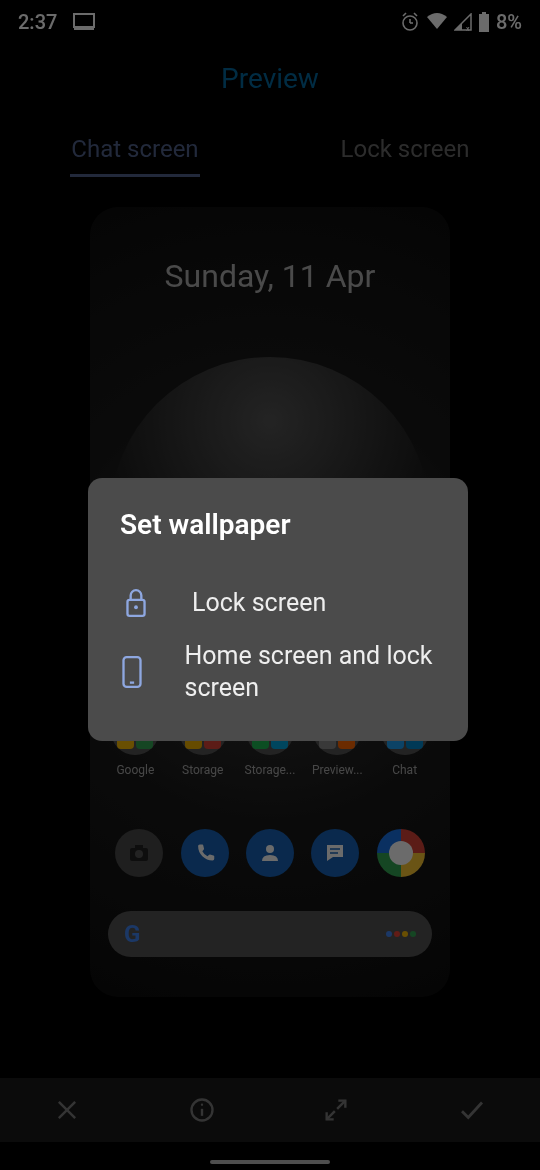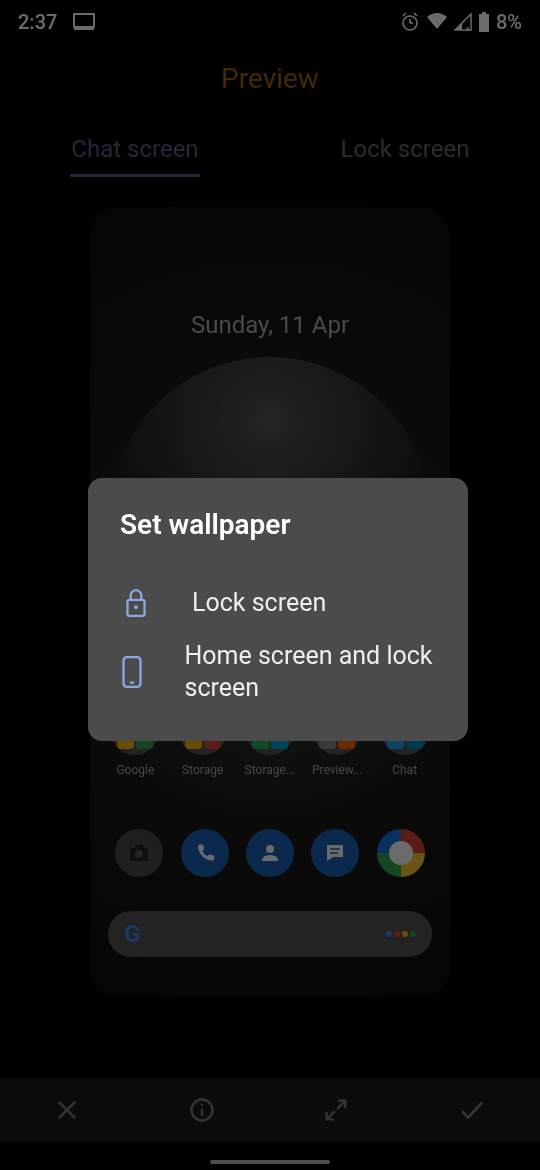--- a/index.html
+++ b/index.html
@@ -3,29 +3,29 @@
 <meta charset="utf-8">
 <style>
   * { margin: 0; padding: 0; box-sizing: border-box; font-family: Roboto, -apple-system, sans-serif; }
   body { width: 540px; height: 1170px; background: #000; color: #fff; position: relative; overflow: hidden; }
 
   .status-bar { height: 44px; display: flex; justify-content: space-between; align-items: center; padding: 0 18px; font-size: 20px; font-weight: 500; }
   .status-left { display: flex; align-items: center; gap: 16px; }
   .status-right { display: flex; align-items: center; gap: 6px; }
   .status-right svg { display: block; }
 
-  .header-title { text-align: center; font-size: 28px; font-weight: 400; color: #a16207; padding-top: 18px; }
+  .header-title { text-align: center; font-size: 28px; font-weight: 400; color: #0369a1; padding-top: 18px; }
 
   .tabs { display: flex; margin-top: 40px; }
   .tab { flex: 1; text-align: center; font-size: 24px; padding-bottom: 14px; color: #6a6a6a; position: relative; }
   .tab.active { color: #51638d; }
   .tab.active::after { content: ""; position: absolute; bottom: 0; left: 50%; transform: translateX(-50%); width: 130px; height: 3px; background: #51638d; }
 
   .preview-frame { width: 360px; height: 790px; margin: 30px auto 0; border-radius: 28px; background: radial-gradient(circle at 50% 50%, #3c3c3c 0%, #1a1a1a 50%, #0d0d0d 100%); position: relative; overflow: hidden; }
-  .preview-date { text-align: center; font-size: 24px; color: #b0b0b0; margin-top: 104px; }
+  .preview-date { text-align: center; font-size: 32px; color: #b0b0b0; margin-top: 50px; }
   .sphere { position: absolute; top: 150px; left: 50%; transform: translateX(-50%); width: 320px; height: 320px; border-radius: 50%; background: radial-gradient(circle at 50% 20%, #555 0%, #222 50%, #000 80%); }
 
   .folder-row { position: absolute; bottom: 220px; left: 0; right: 0; display: flex; justify-content: space-evenly; padding: 0 8px; }
   .folder { display: flex; flex-direction: column; align-items: center; gap: 8px; width: 60px; }
   .folder-circle { width: 48px; height: 48px; border-radius: 50%; background: #555; display: grid; grid-template-columns: 1fr 1fr; grid-template-rows: 1fr 1fr; padding: 6px; gap: 2px; }
   .mini { border-radius: 4px; }
   .folder-label { font-size: 12px; color: #aaa; white-space: nowrap; overflow: hidden; text-overflow: ellipsis; max-width: 60px; }
 
   .dock { position: absolute; bottom: 120px; left: 0; right: 0; display: flex; justify-content: space-evenly; padding: 0 8px; }
   .dock-icon { width: 48px; height: 48px; border-radius: 50%; display: flex; align-items: center; justify-content: center; font-size: 24px; }

